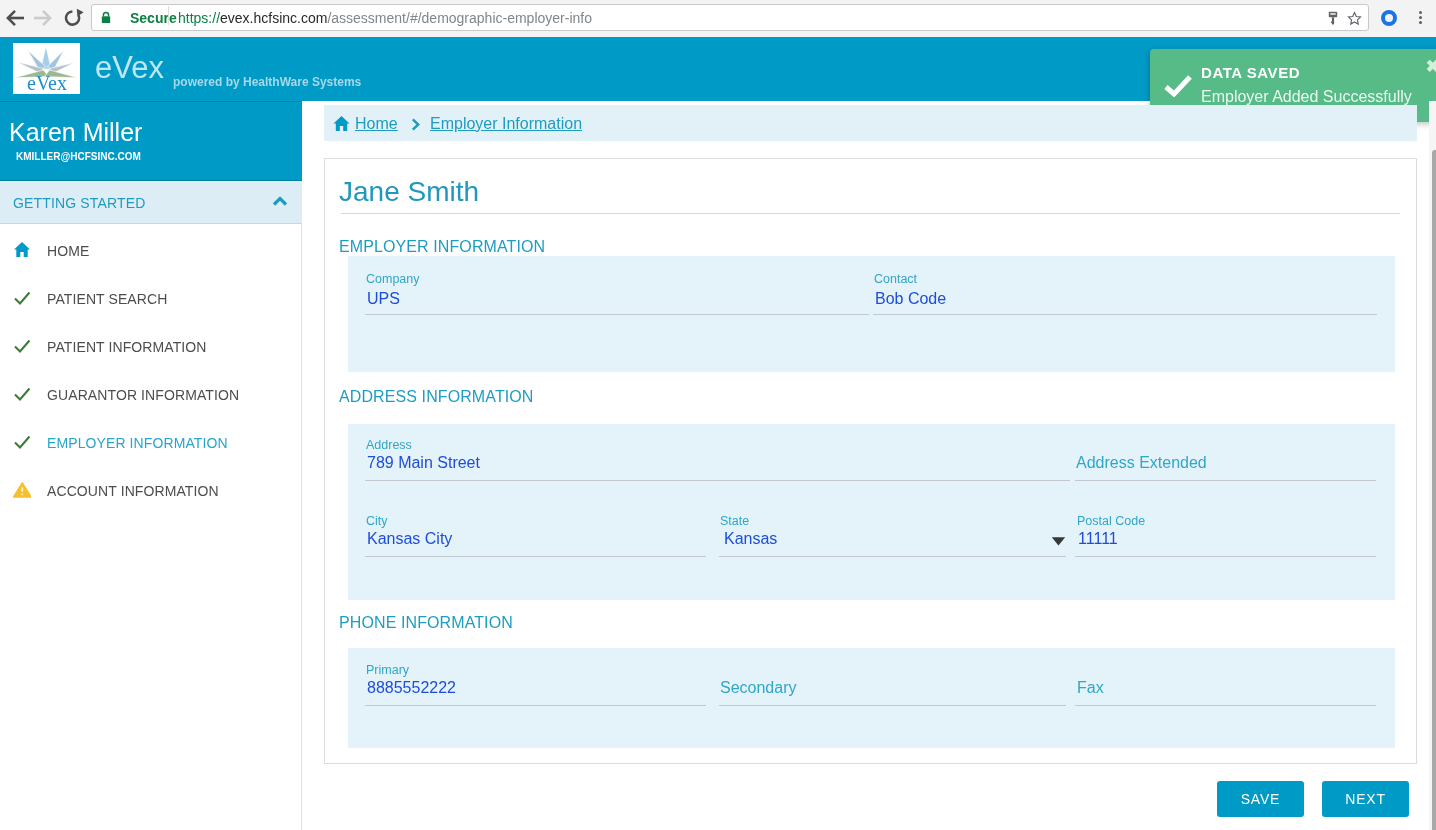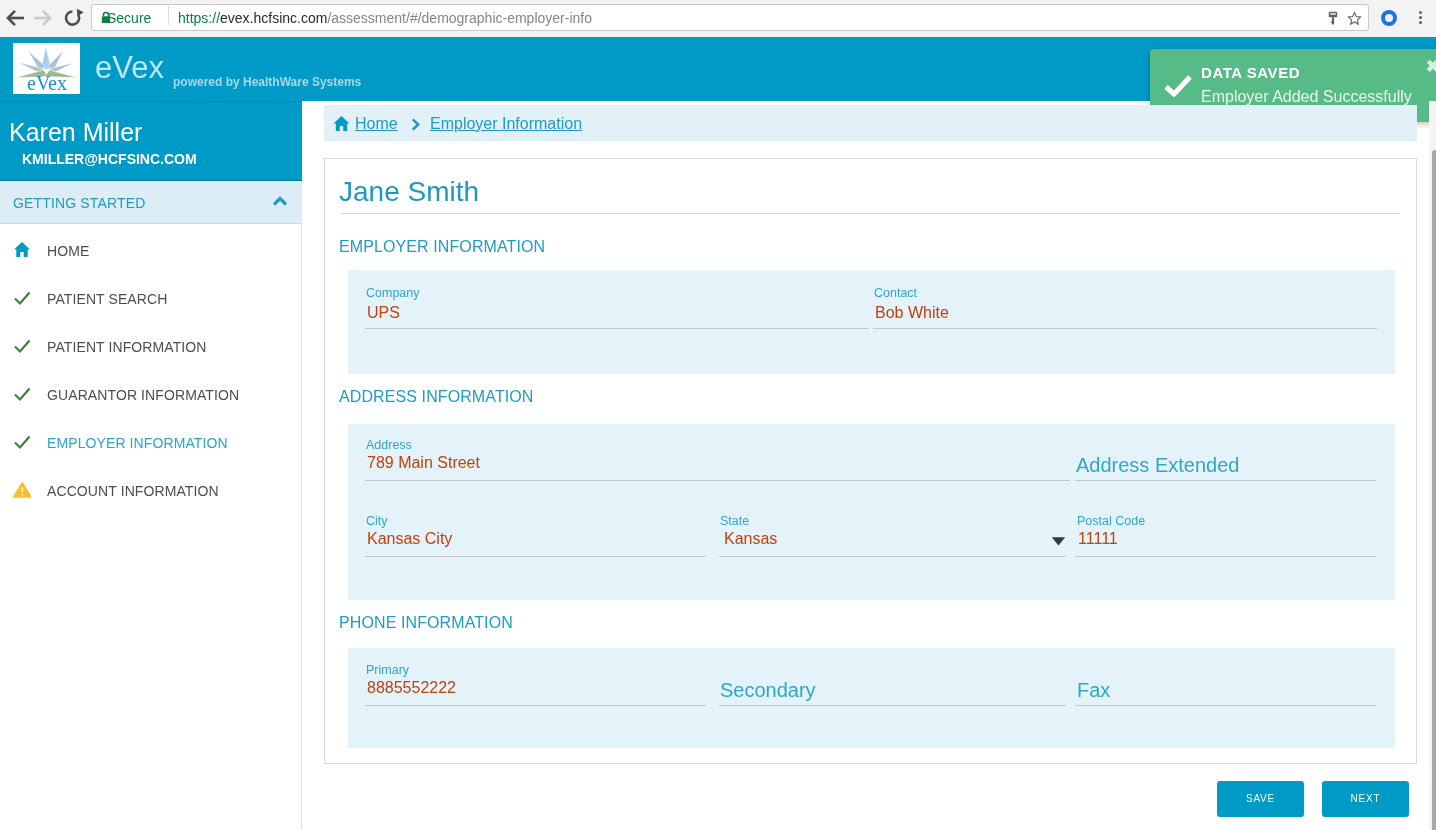--- a/index.html
+++ b/index.html
@@ -5,21 +5,21 @@
 * { margin:0; padding:0; box-sizing:border-box; }
 html,body { width:1436px; height:830px; overflow:hidden; background:#fff;
   font-family:"Liberation Sans", sans-serif; }
 .abs { position:absolute; }
 
 
 #chrome { position:absolute; left:0; top:0; width:1436px; height:37px; background:#f3f3f3; }
 #urlbar { position:absolute; left:91px; top:4px; width:1278px; height:27px; background:#fff;
   border:1px solid #c9c9c9; border-radius:3px; }
 .navicon { position:absolute; top:5px; width:28px; height:28px; }
-#secure-txt { position:absolute; left:107px; top:10px; font-size:14px; color:#0b8043; }
+#secure-txt { position:absolute; left:130px; top:10px; font-size:14px; color:#0b8043;font-weight:bold; }
 #url-divider { position:absolute; left:168px; top:6px; width:1px; height:19px; background:#ddd; }
 #url-text { position:absolute; left:178px; top:10px; font-size:14px; color:#80868b; white-space:nowrap; }
 #url-text .g { color:#0b8043; }
 #url-text .d { color:#27292b; }
 
 
 #appheader { position:absolute; left:0; top:37px; width:1436px; height:64px; background:#009ac6;text-align:right; }
 #logo { position:absolute; left:13px; top:6px; width:67px; height:51px; background:#fff; }
 #brand { position:absolute; left:95px; top:13px; color:#bee7f3; font-size:31px; }
 #powered { position:absolute; left:173px; top:38px; color:#a5d8ea; font-size:12px; font-weight:bold; }
@@ -30,44 +30,44 @@
 #toast .t1 { position:absolute; left:51px; top:15px; font-size:15px; font-weight:bold; letter-spacing:0.55px; }
 #toast .t2 { position:absolute; left:51px; top:39px; font-size:16px; color:#e9f8ef; }
 #toast .x { position:absolute; right:10px; top:7px; color:#d5efdd; font-size:17px; font-weight:bold; }
 
 
 #sidebar { position:absolute; left:0; top:101px; width:302px; height:729px; background:#fff;
   border-right:1px solid #e2e2e2; }
 #userblock { position:absolute; left:0; top:0; width:302px; height:80px; background:#009ac6;
   box-shadow:0 -1px 0 rgba(0,0,0,0.18) inset; border-top:1px solid rgba(0,0,0,0.12); }
 #username { position:absolute; left:9px; top:16px; color:#fff; font-size:25px; }
-#useremail { position:absolute; left:22px; top:49px; color:#fff; font-size:14px; font-weight:bold; }
+#useremail { position:absolute; left:16px; top:49px; color:#fff; font-size:10px; font-weight:bold; }
 #gettingstarted { position:absolute; left:0; top:80px; width:302px; height:43px; background:#dcedf6;
   border-bottom:1px solid #d4d4d4; }
 #gettingstarted .txt { position:absolute; left:13px; top:14px; color:#1d9cc0; font-size:14px; letter-spacing:0.15px; }
 .menuitem { position:absolute; left:0; width:302px; height:48px; }
 .menuitem .icon { position:absolute; left:13px; top:15px; width:18px; height:18px; }
 .menuitem .label { position:absolute; left:47px; top:17px; font-size:14px; letter-spacing:0.1px; color:#4d4d4d; }
 .menuitem .label.active { color:#27a5cb; }
 
 
 #breadcrumb { position:absolute; left:324px; top:105px; width:1093px; height:36px; background:#e2f1f8; }
 #breadcrumb a { color:#1d9cc0; text-decoration:underline; font-size:16px; }
 #card { position:absolute; left:324px; top:158px; width:1093px; height:606px; background:#fff;
   border:1px solid #dcdcdc; }
 #title { position:absolute; left:14px; top:17px; color:#2098bd; font-size:28px; }
 #titlehr { position:absolute; left:16px; top:54px; width:1059px; height:1px; background:#d7d7d7; }
 .sechead { position:absolute; left:14px; color:#1d9dc2; font-size:16px; letter-spacing:0.1px; }
 .panel { position:absolute; left:23px; width:1047px; background:#e4f2f9; }
 .flabel { position:absolute; color:#2fa7c9; font-size:12.5px; }
-.fvalue { position:absolute; color:#c2410c; font-size:16px; }
-.fplace { position:absolute; color:#2fa7c9; font-size:20px; }
+.fvalue { position:absolute; color:#1d4ed8; font-size:16px; }
+.fplace { position:absolute; color:#2fa7c9; font-size:16px; }
 .fline { position:absolute; height:1px; background:#c2c8cb; }
 .btn { position:absolute; top:781px; height:36px; background:#009ac6; border-radius:3px;
-  color:#fff; font-size:10px; letter-spacing:0.8px; text-align:center; line-height:36px; }
+  color:#fff; font-size:14px; letter-spacing:0.8px; text-align:center; line-height:36px; }
 
 
 #sbtrack { position:absolute; left:1429px; top:101px; width:7px; height:729px; background:#f5f5f5; }
 #sbthumb { position:absolute; left:1432px; top:150px; width:4px; height:680px; background:#a8a8a8; border-radius:3px 0 0 0; }
 </style>
 </head>
 <body>
 
 <div id="chrome">
   <svg class="navicon" style="left:1px;top:4px" viewBox="0 0 28 28">
@@ -195,26 +195,26 @@
       <path d="M1.8 1.4 L7.2 6.5 L1.8 11.6" fill="none" stroke="#1d9cc0" stroke-width="2.5"></path>
     </svg>
   <a class="abs" style="left:106px;top:10px">Employer Information</a>
 </div>
 
 <div id="card">
   <div id="title">Jane Smith</div>
   <div id="titlehr"></div>
 
   <div class="sechead" style="top:79px">EMPLOYER INFORMATION</div>
-  <div class="panel" style="top:111px;height:104px">
+  <div class="panel" style="top:97px;height:116px">
     <div class="flabel" style="left:18px;top:16px">Company</div>
     <div class="fvalue" style="left:19px;top:34px">UPS</div>
     <div class="fline" style="left:17px;top:58px;width:504px"></div>
     <div class="flabel" style="left:526px;top:16px">Contact</div>
-    <div class="fvalue" style="left:527px;top:34px">Bob White</div>
+    <div class="fvalue" style="left:527px;top:34px">Bob Code</div>
     <div class="fline" style="left:525px;top:58px;width:504px"></div>
   </div>
 
   <div class="sechead" style="top:229px">ADDRESS INFORMATION</div>
   <div class="panel" style="top:265px;height:176px">
     <div class="flabel" style="left:18px;top:14px">Address</div>
     <div class="fvalue" style="left:19px;top:30px">789 Main Street</div>
     <div class="fline" style="left:17px;top:56px;width:705px"></div>
     <div class="fplace" style="left:728px;top:30px">Address Extended</div>
     <div class="fline" style="left:727px;top:56px;width:301px"></div>

